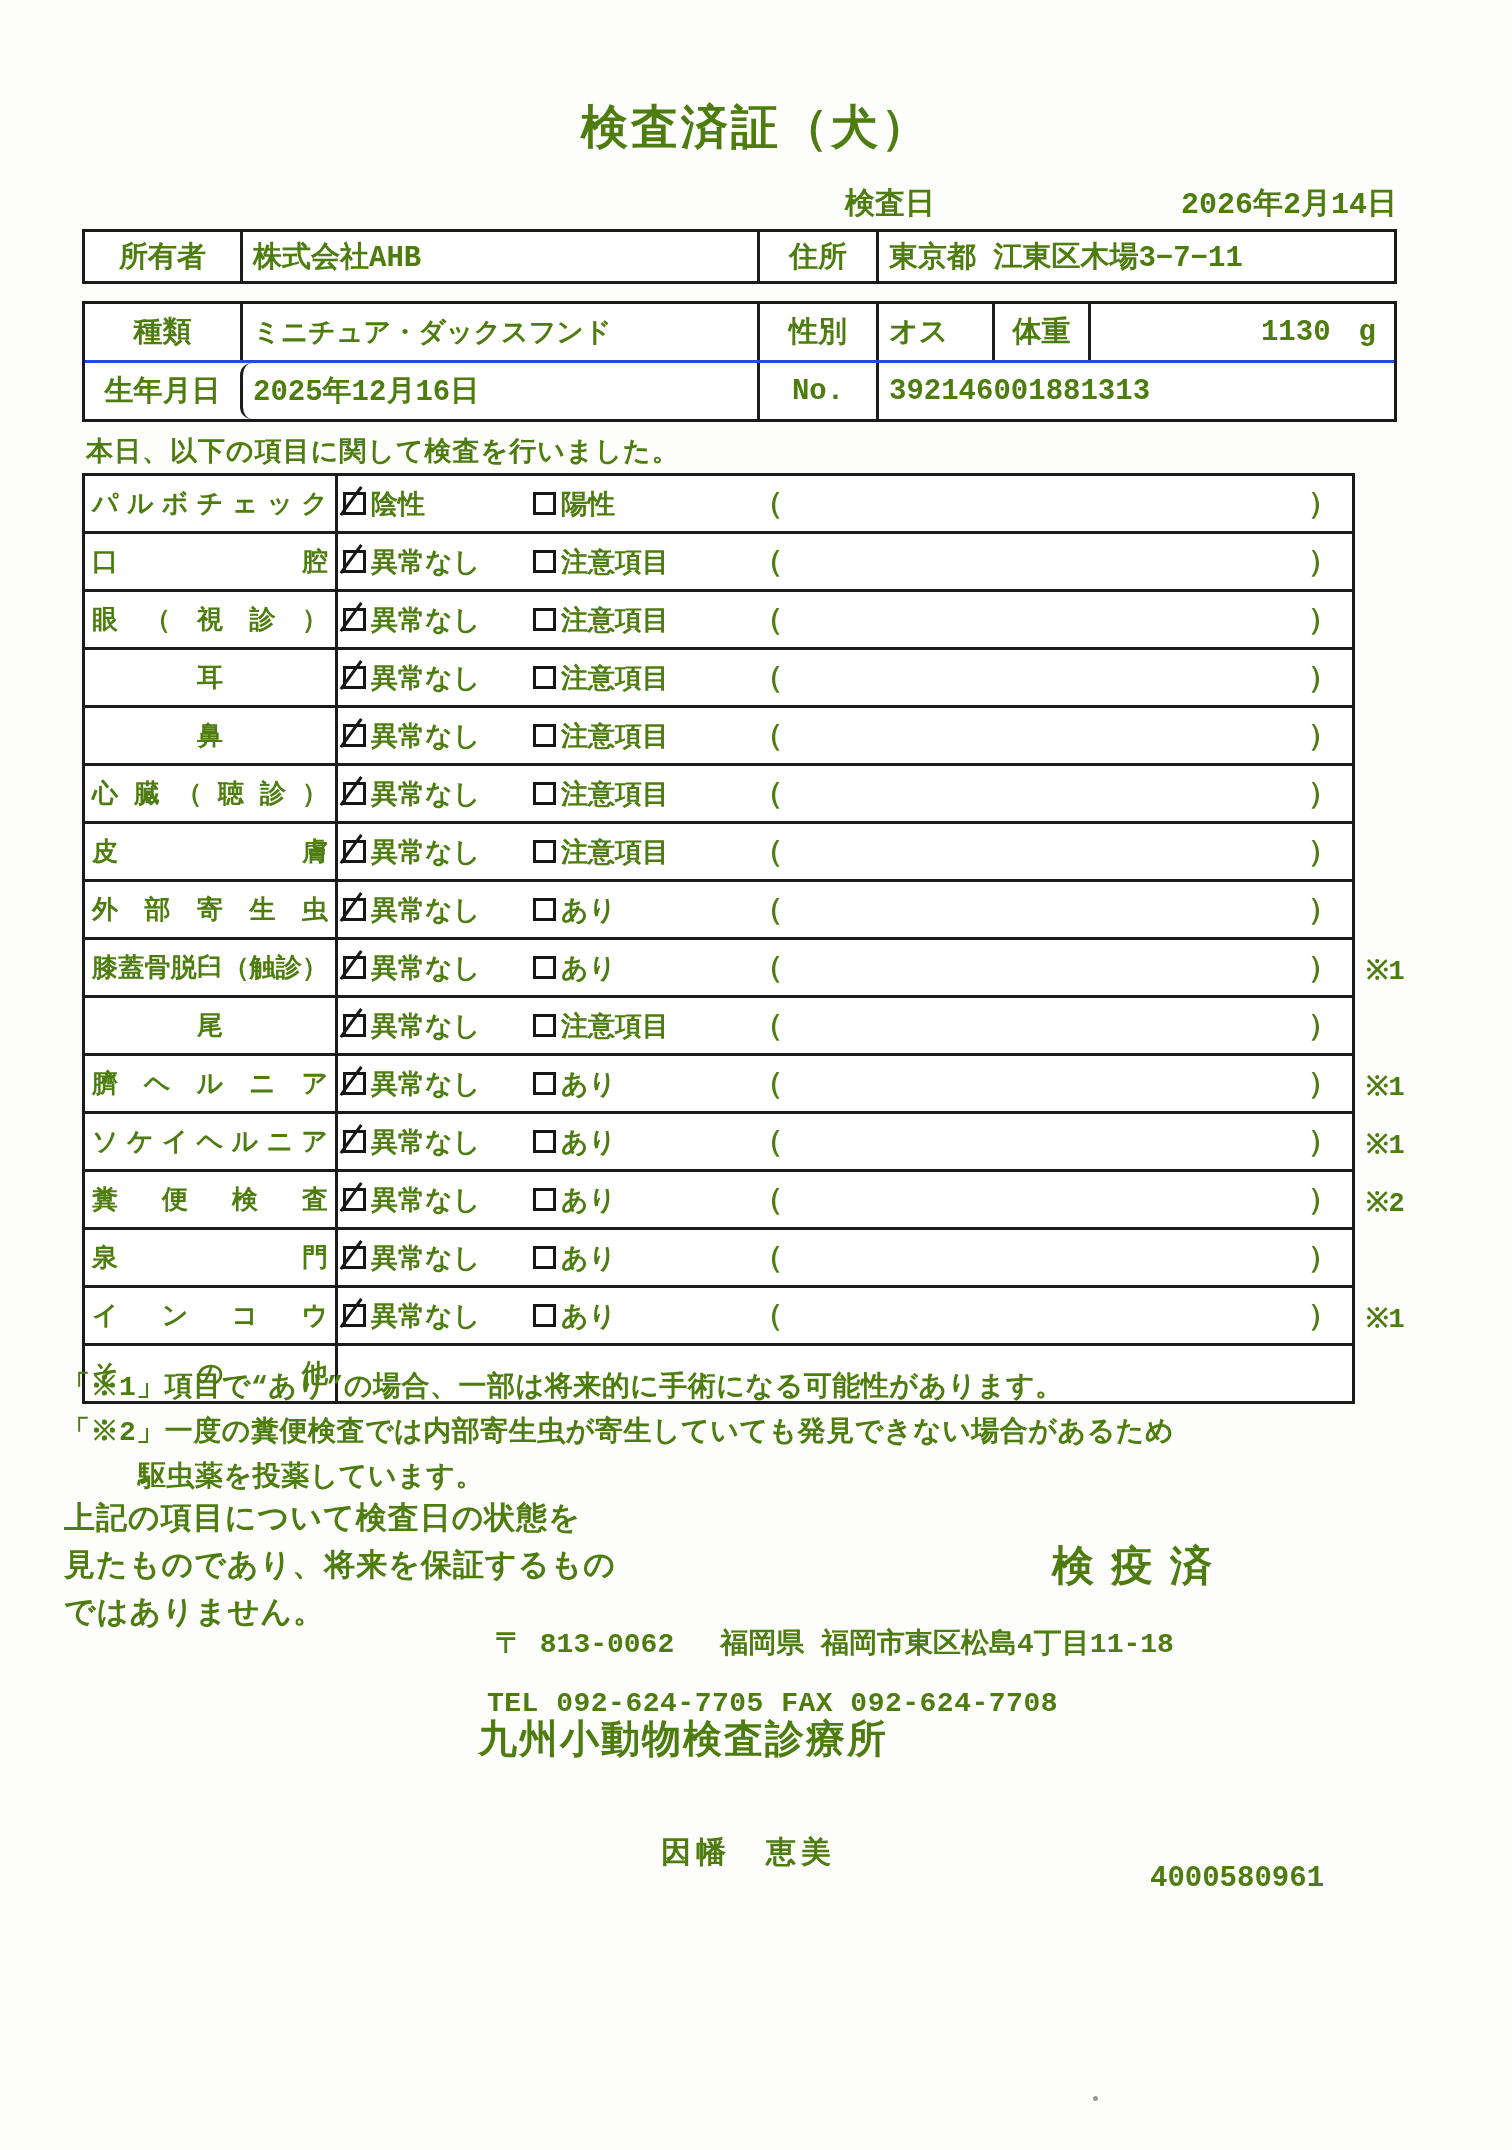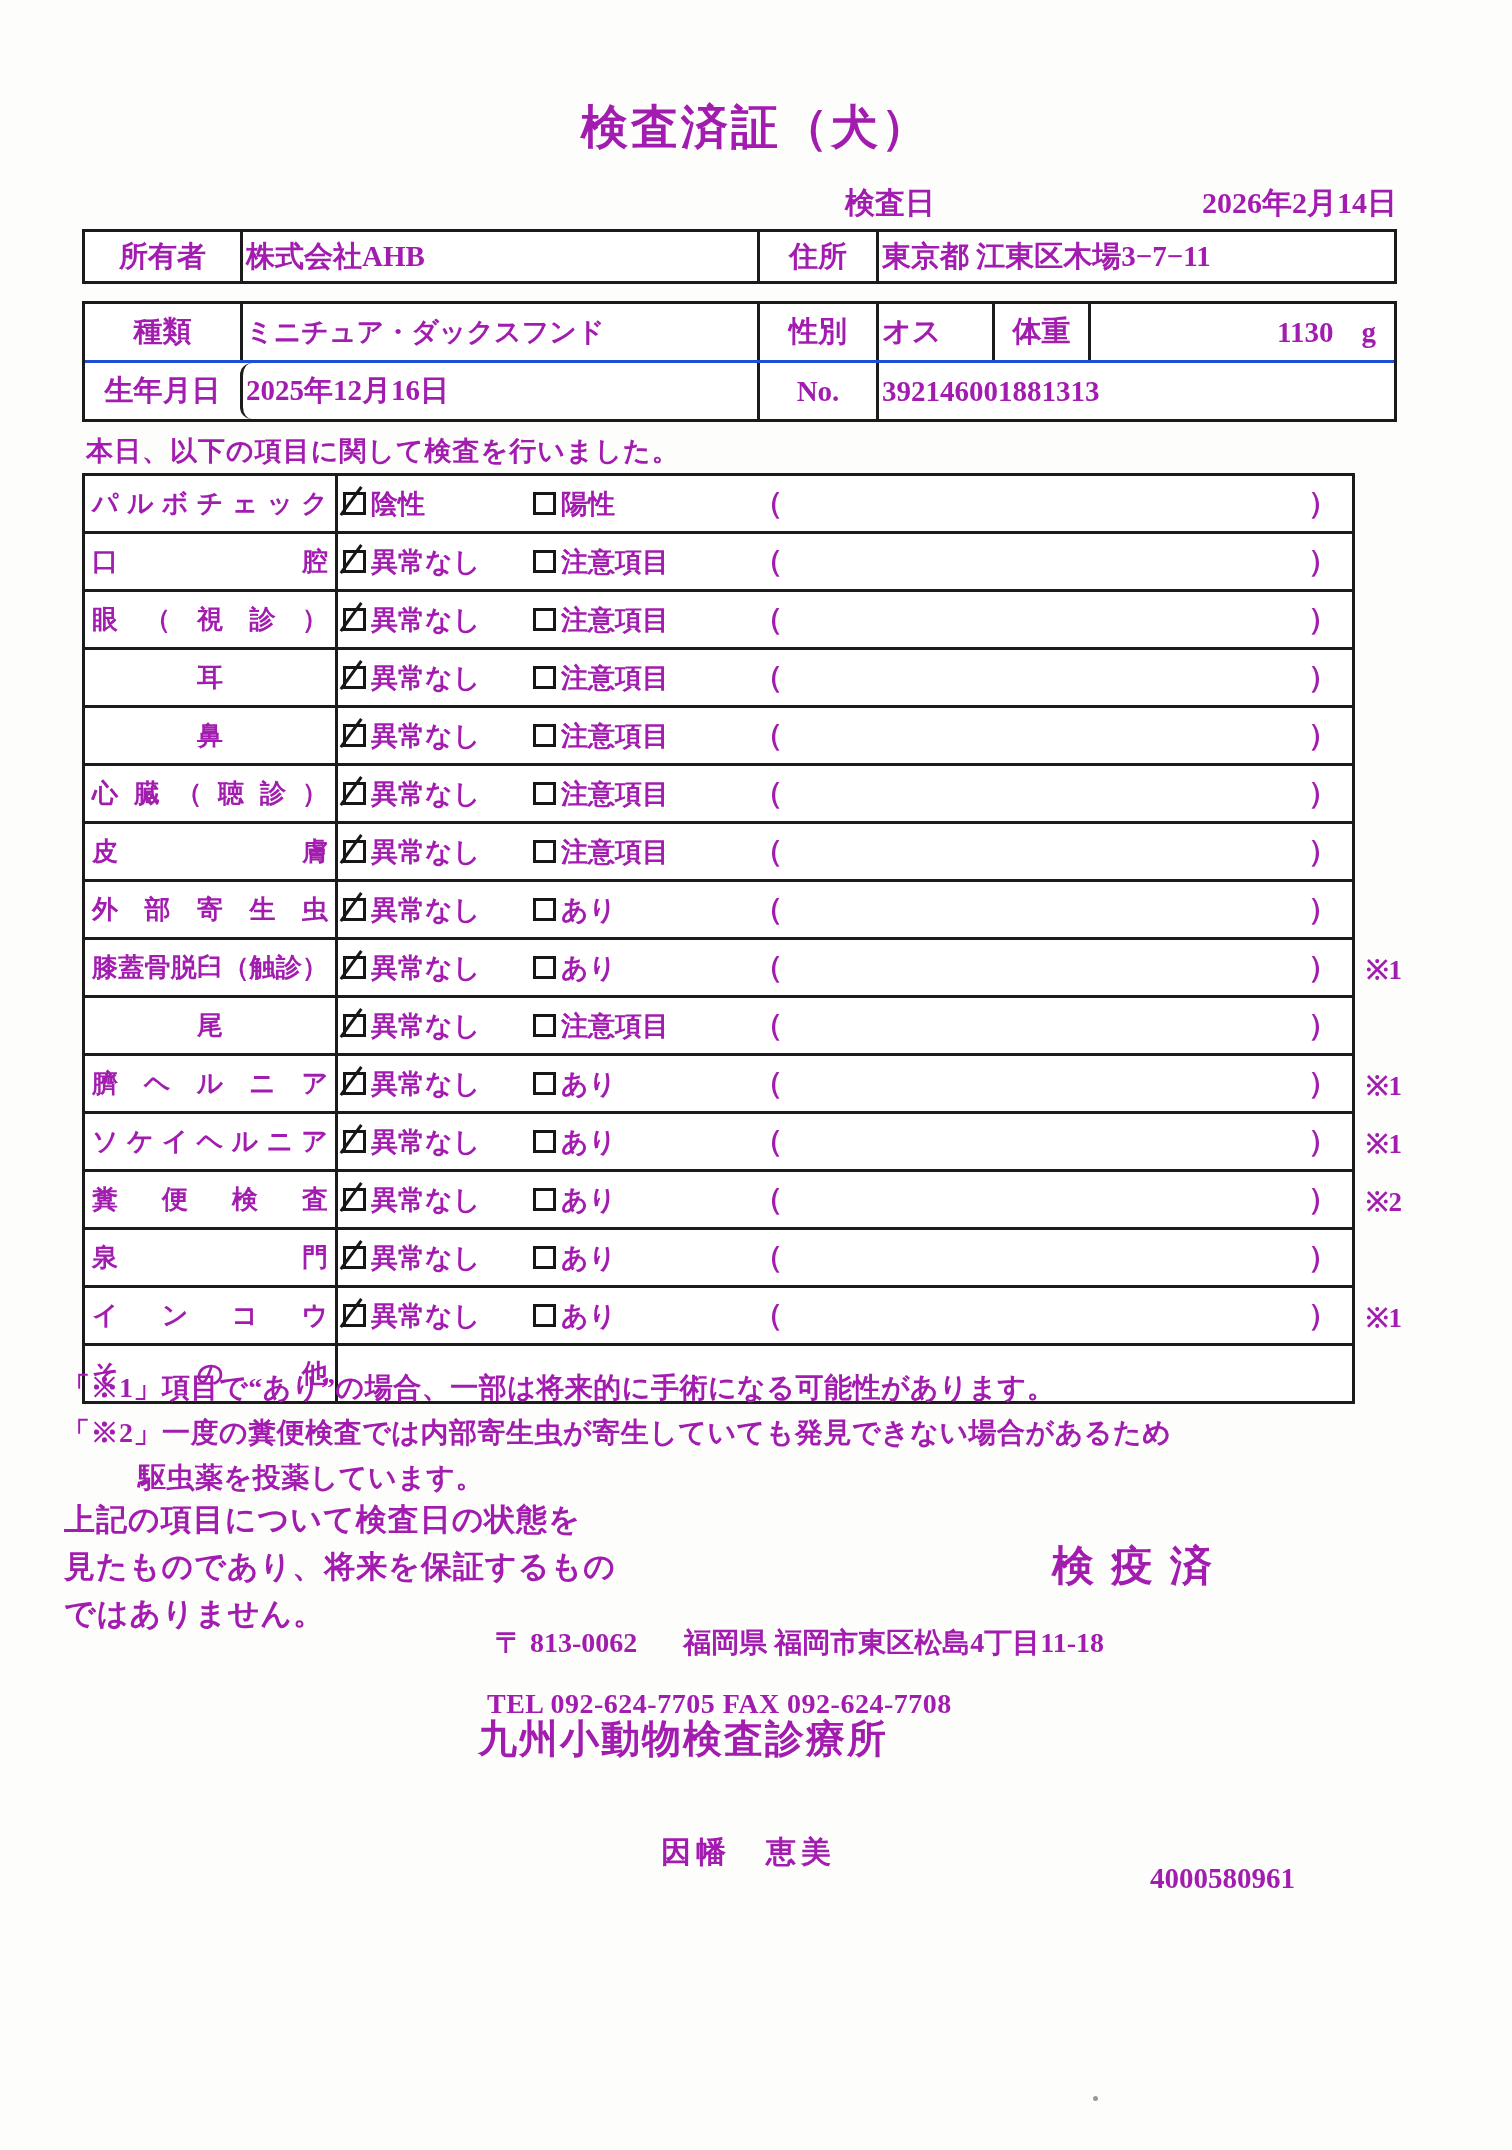--- a/index.html
+++ b/index.html
@@ -1,19 +1,19 @@
 <!DOCTYPE html>
 <html><head>
 <meta charset="utf-8">
 <style>
   html,body { margin:0; padding:0; background:#e8e8e8; }
   .page {
     position:relative; width:1512px; height:2150px; margin:0 auto;
-    background:#fdfdfb; color:#a21caf;
-    font-family:Liberation Serif, serif;
+    background:#fdfdfb; color:#4d7c0f;
+    font-family:Liberation Mono, monospace;
     overflow:hidden;
   }
   .doc-title {
     position:absolute; top:96px; left:0; width:100%;
     text-align:center; font-size:47px; font-weight:bold; letter-spacing:3px;
   }
   .date-row {
     position:absolute; top:183px; left:82px; width:1315px;
     display:flex; align-items:baseline; font-size:30px; font-weight:bold;
   }
@@ -21,21 +21,21 @@
   .date-value { flex:1; text-align:right; }
 
   .tbl {
     position:absolute; left:82px; width:1315px;
     border:3px solid #1b1b1b; box-sizing:border-box; background:#fff;
   }
   .tbl-row { display:flex; }
   .tbl-row + .tbl-row { border-top:3px solid #1d4ed8; }
   .cell {
     box-sizing:border-box; display:flex; align-items:center;
-    font-size:29px; font-weight:bold; padding:0 3px; overflow:hidden; white-space:nowrap;
+    font-size:29px; font-weight:bold; padding:0 10px; overflow:hidden; white-space:nowrap;
   }
   .cell + .cell { border-left:3px solid #1b1b1b; }
   .cell.center { justify-content:center; padding:0 4px; }
   .tbl1 .tbl-row { height:49px; }
   .tbl2 .tbl-row { height:56px; }
   .weight-cell { justify-content:flex-end; padding-right:18px; }
   .weight-num { margin-right:28px; }
 
   .intro-text {
     position:absolute; top:433px; left:86px;

